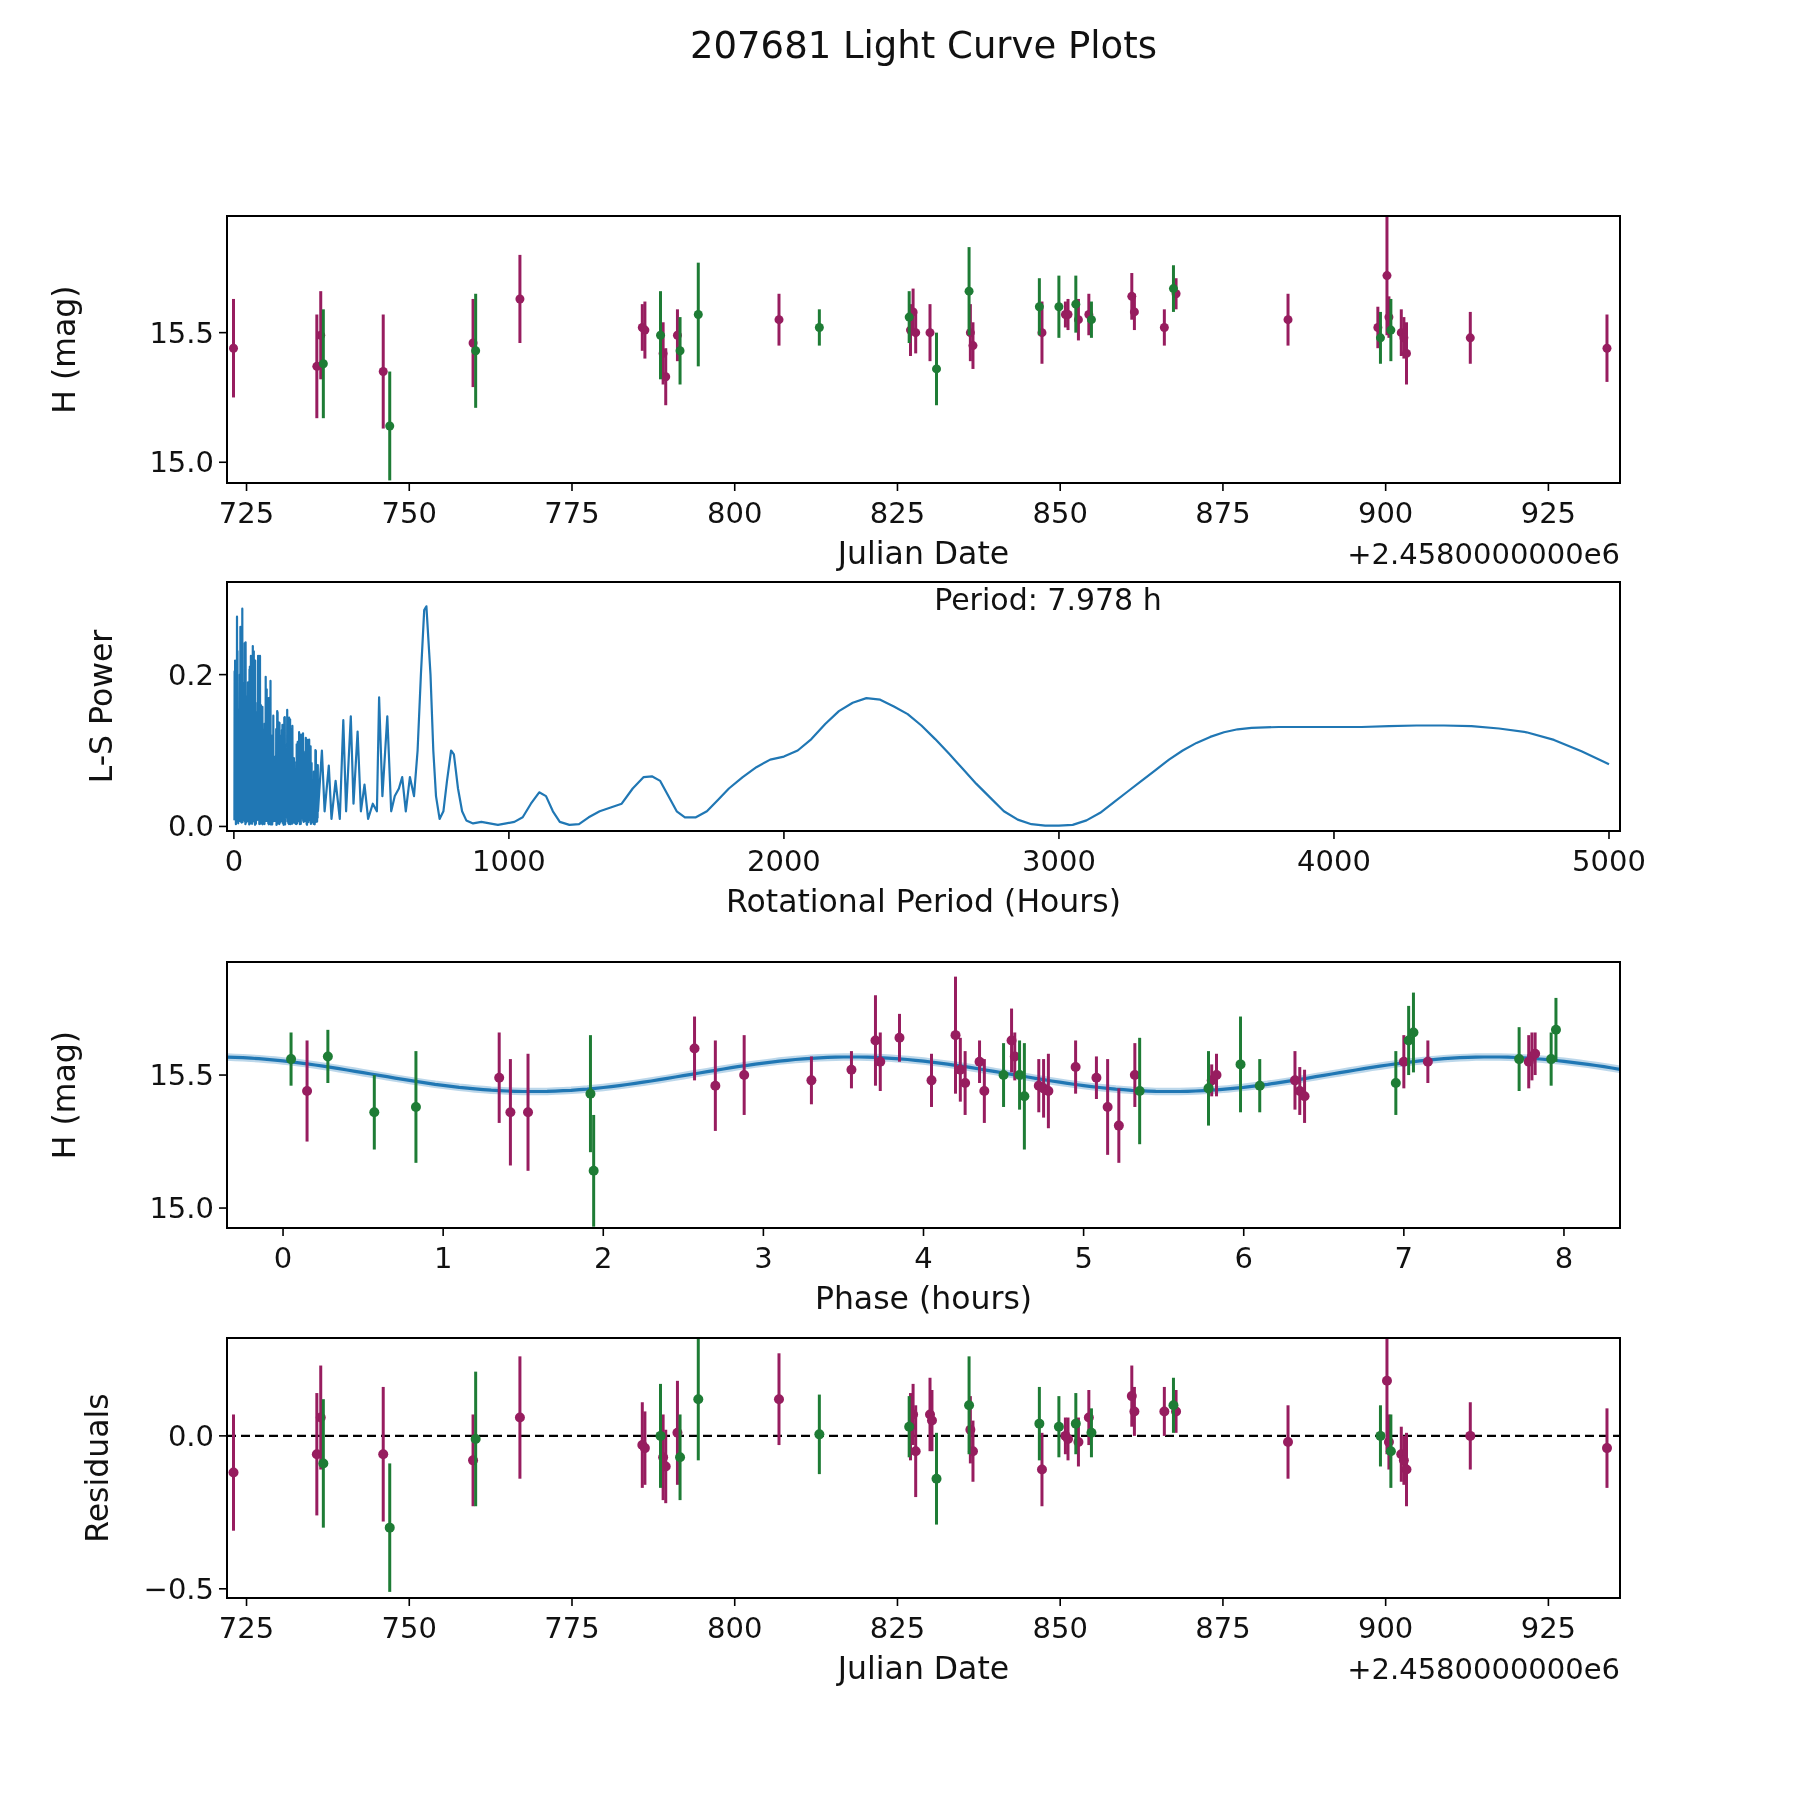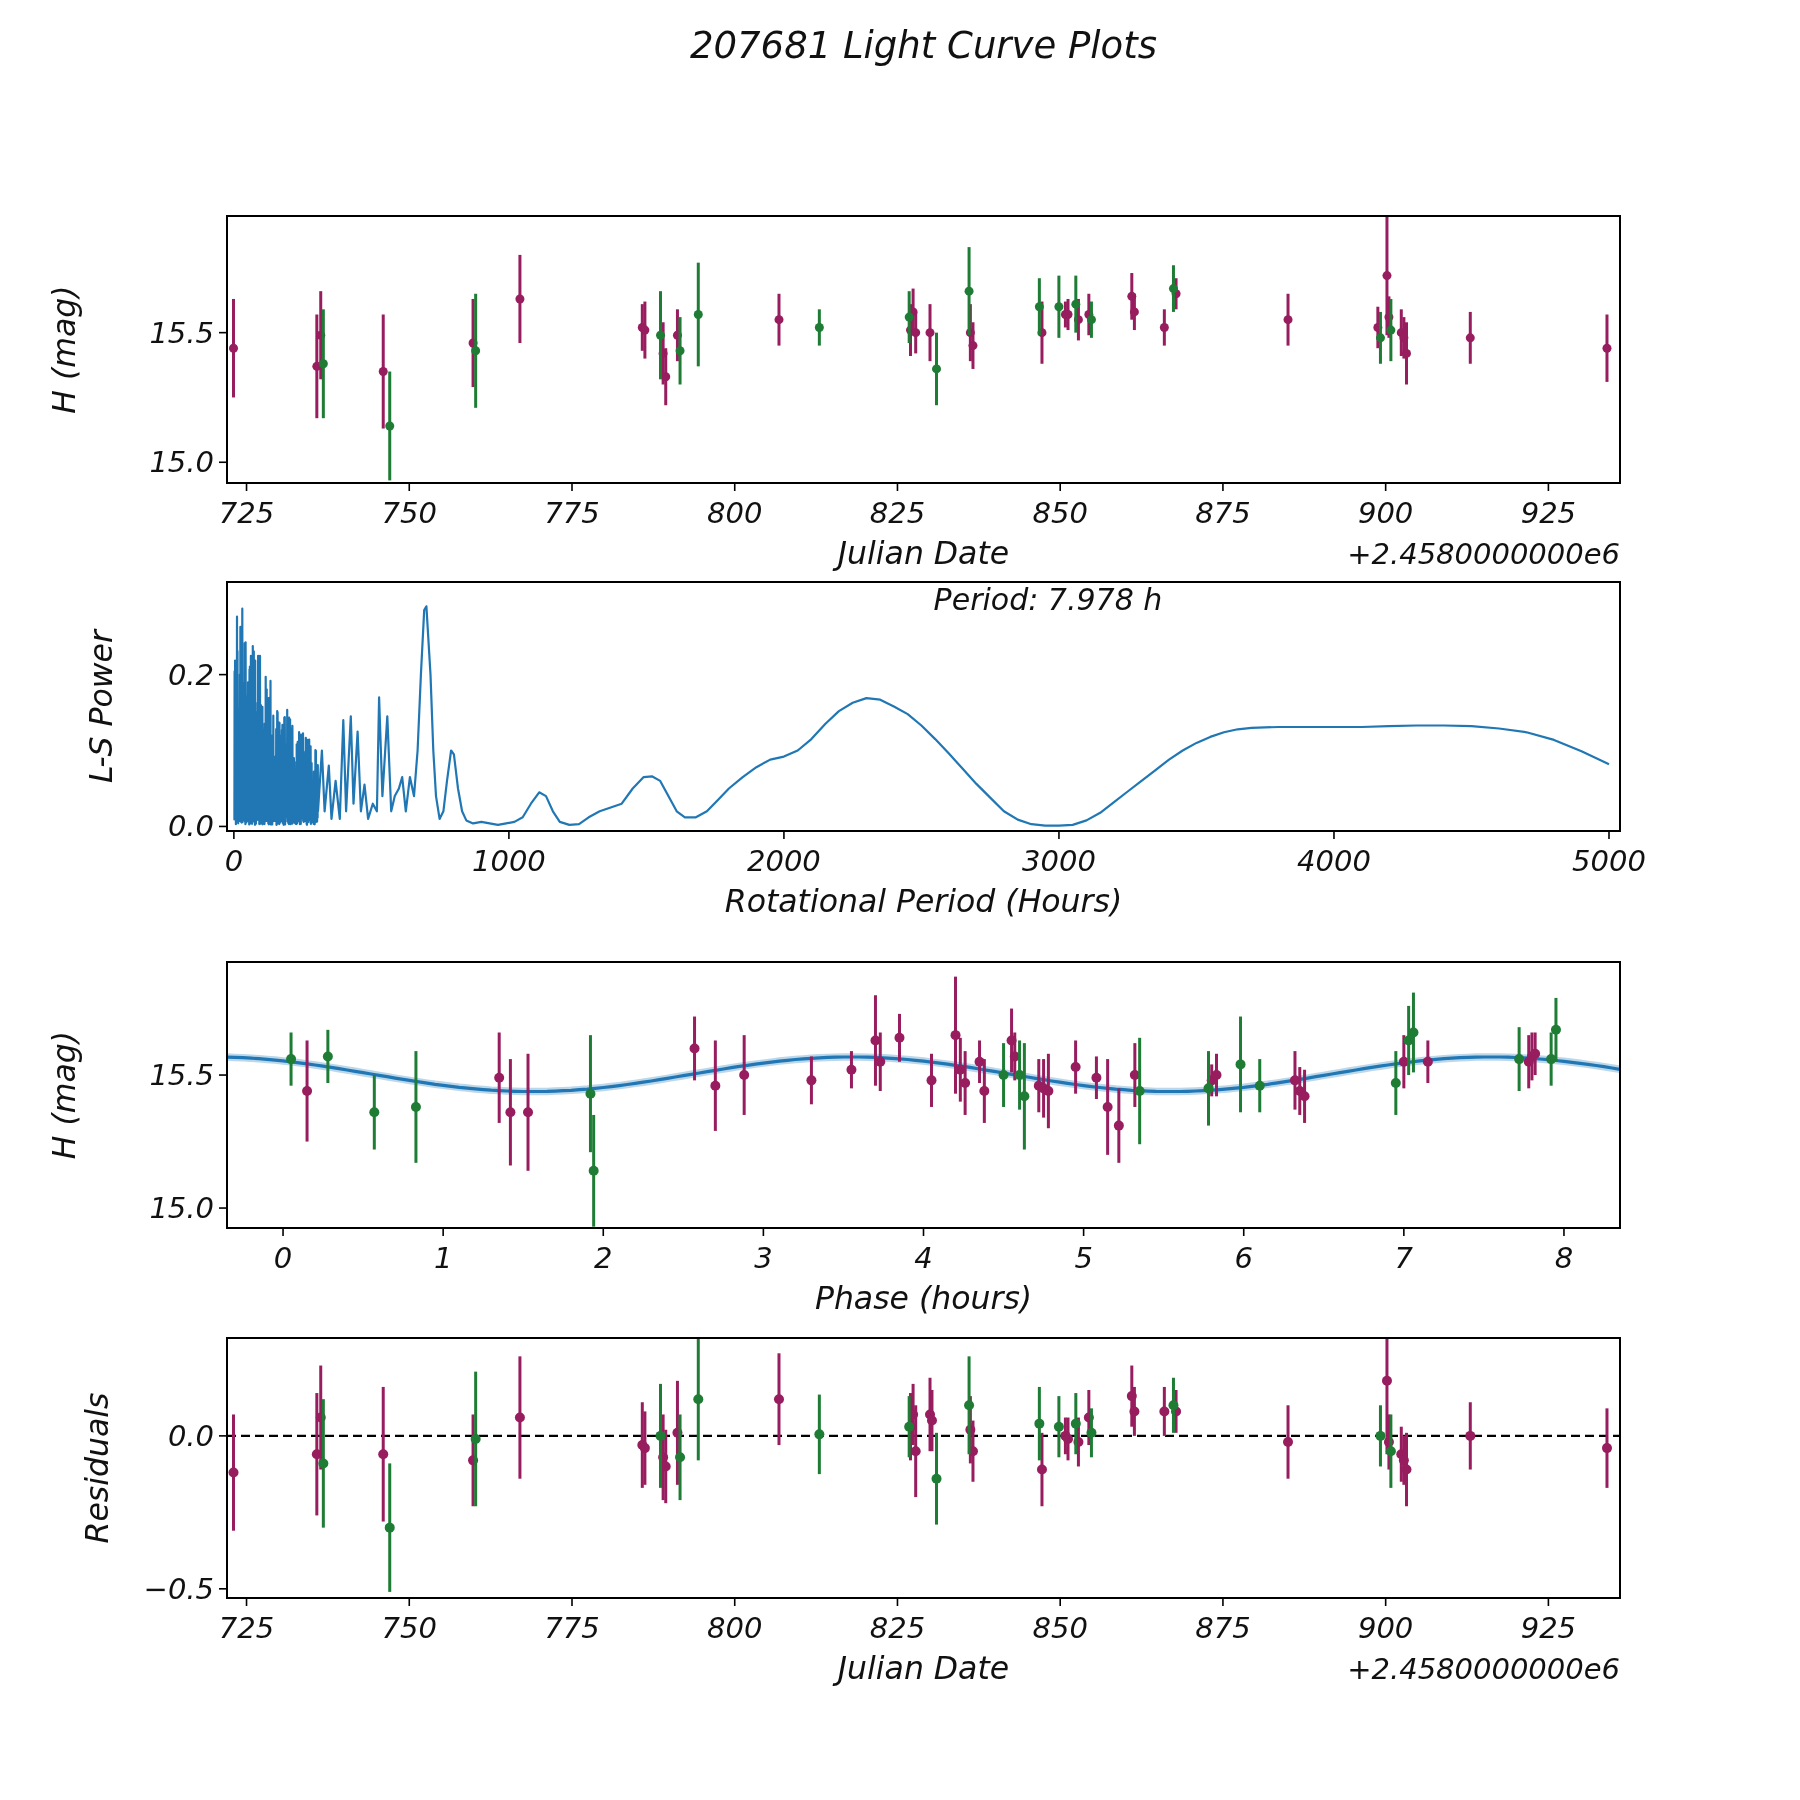--- a/index.html
+++ b/index.html
@@ -1,17 +1,17 @@
 <!DOCTYPE html>
 <html><head>
 <meta charset="utf-8">
 <style>
   html,body{margin:0;padding:0;background:#ffffff;}
   #canvas-wrap{position:relative;width:1800px;height:1800px;background:#fff;
-    font-family:"DejaVu Sans","Liberation Sans",sans-serif;overflow:hidden;font-style:italic;}
+    font-family:"DejaVu Sans","Liberation Sans",sans-serif;overflow:hidden;}
   #figure-title{position:absolute;top:24px;left:0;width:1847px;text-align:center;
     font-size:37px;color:#111;}
   svg text{font-family:"DejaVu Sans","Liberation Sans",sans-serif;fill:#111;}
 </style>
 </head>
 <body>
 
 <div id="canvas-wrap">
   <div id="figure-title">207681 Light Curve Plots</div>
   <svg id="plot-svg" width="1800" height="1800" viewBox="0 0 1800 1800">

